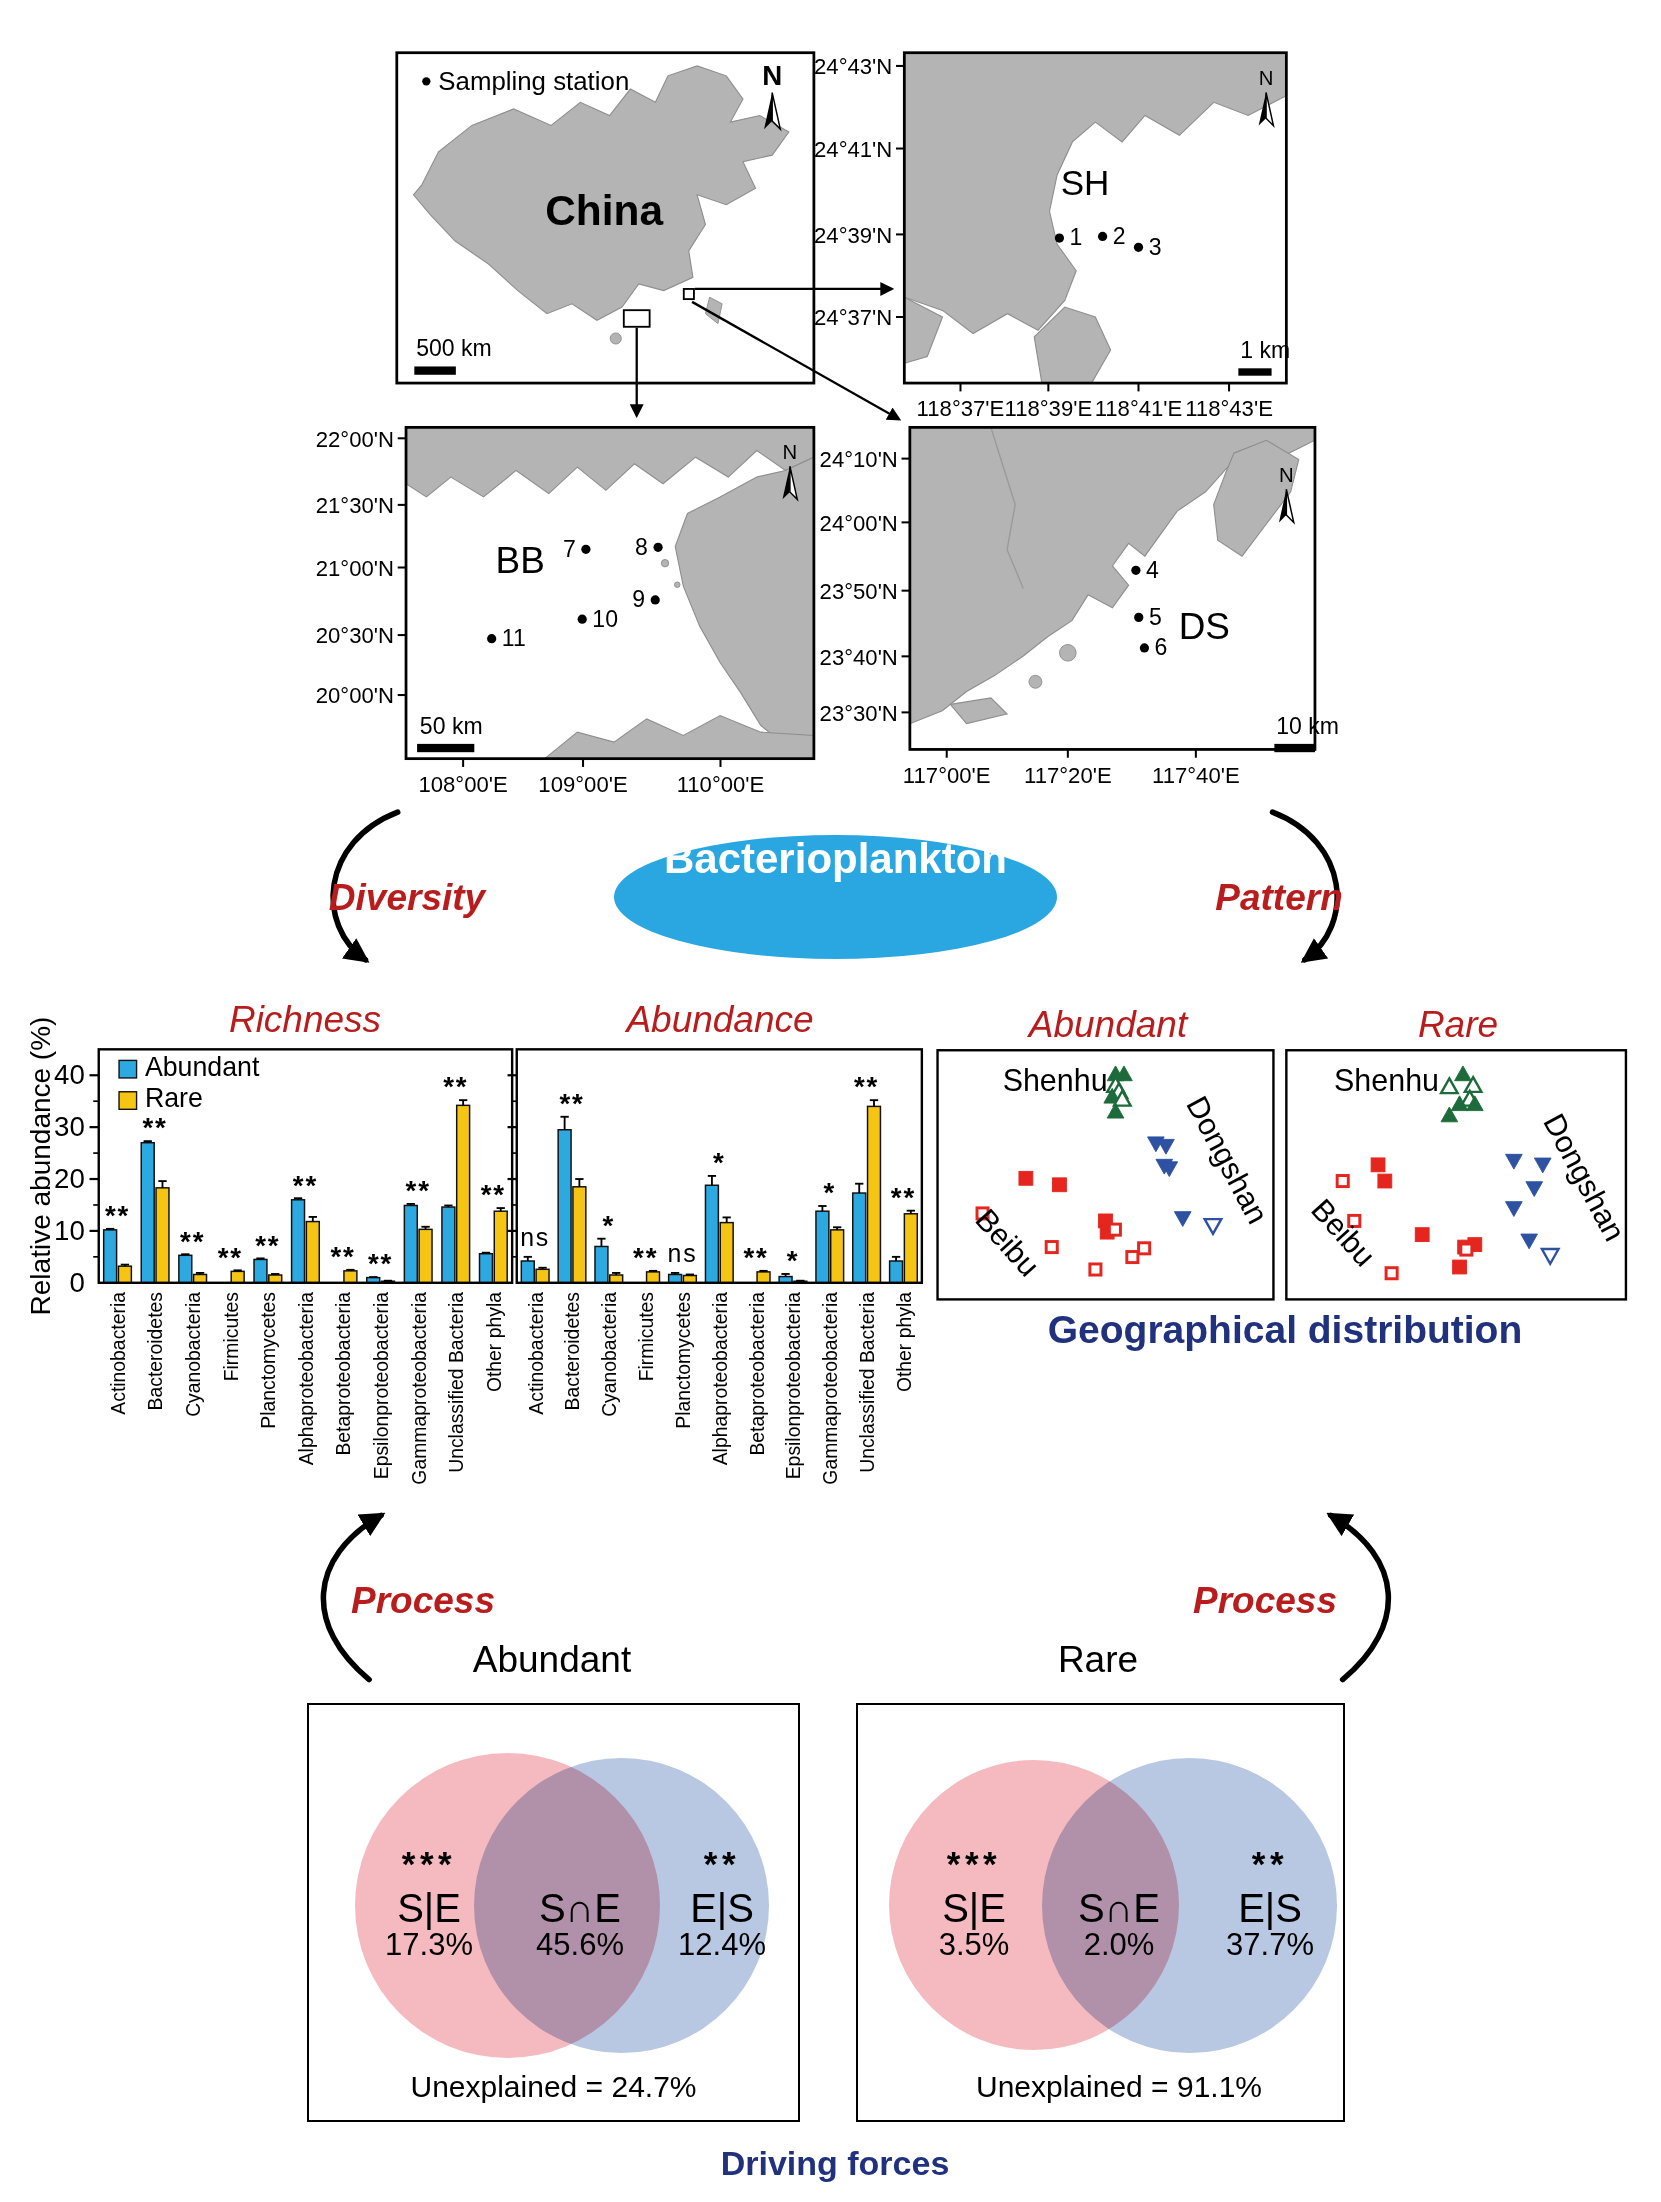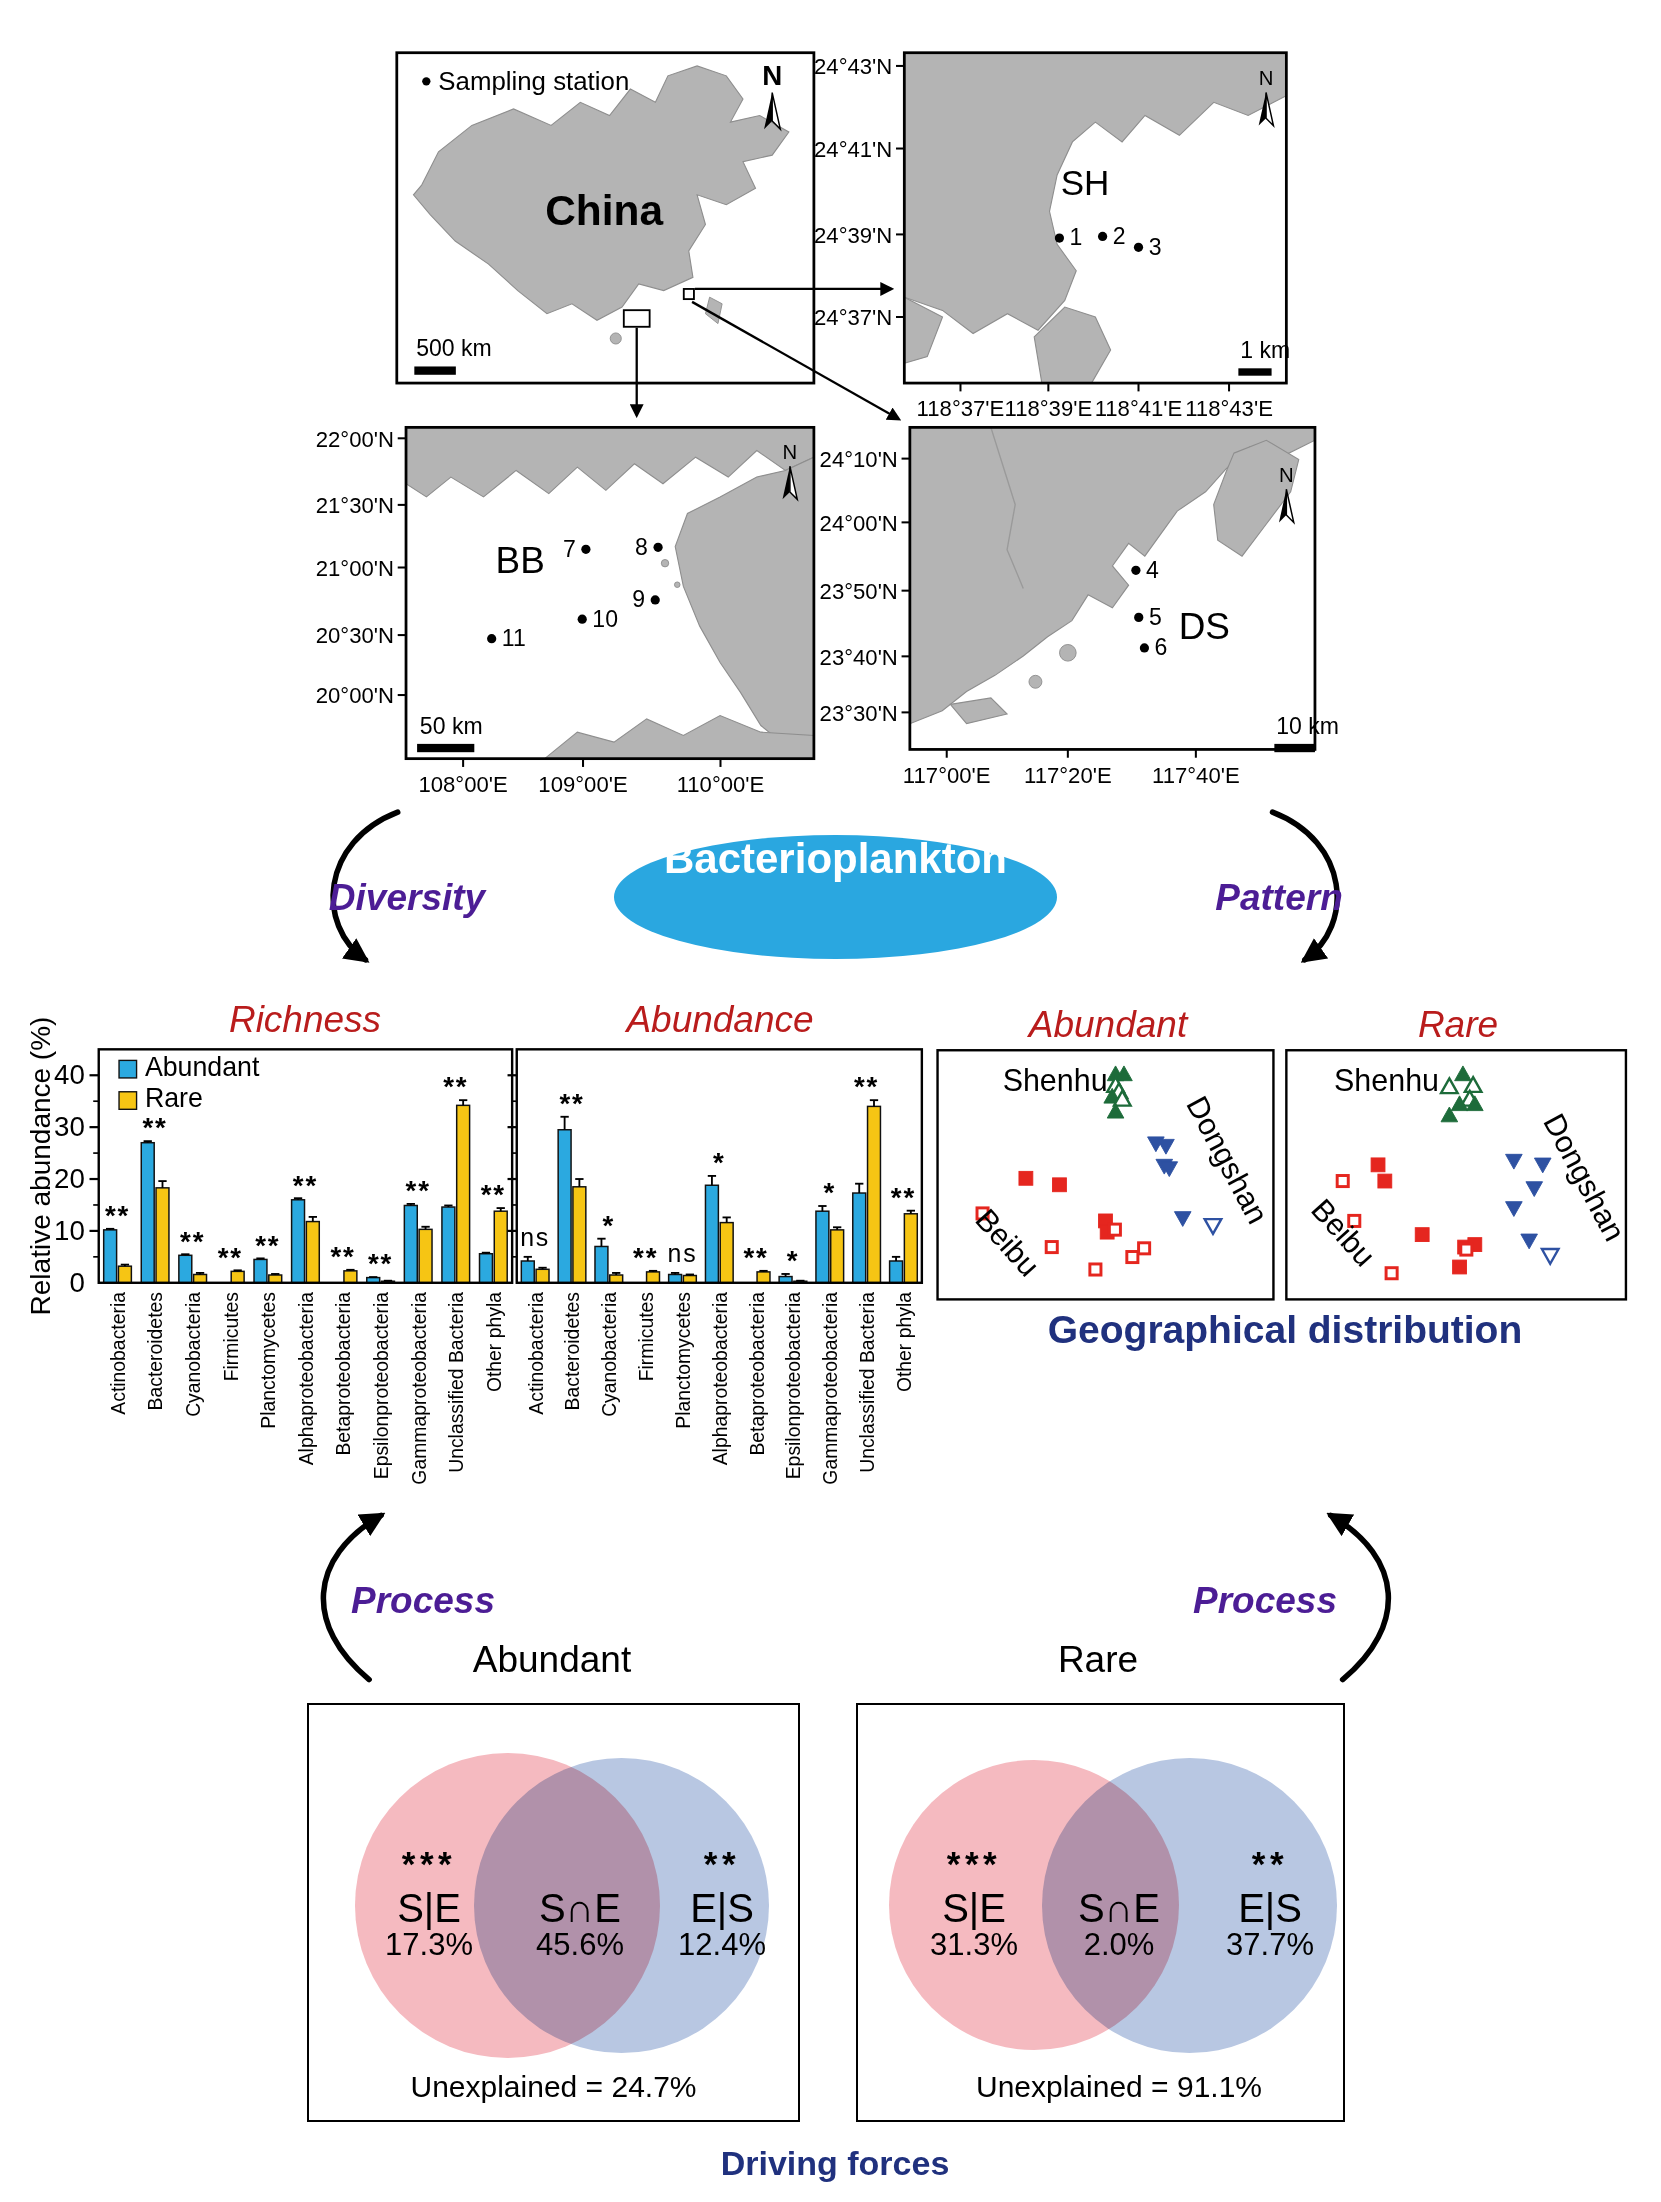--- a/index.html
+++ b/index.html
@@ -2,21 +2,21 @@
 <html style="font-size:14.8px"><head>
 <meta charset="utf-8">
 <style>
   html,body{margin:0;padding:0;background:#fff;font-family:"Liberation Sans",sans-serif;}
   #page{position:relative;width:1661px;height:2202px;background:#fff;overflow:hidden;}
   #fig{position:absolute;left:0;top:0;}
   svg text{font-family:"Liberation Sans",sans-serif;fill:#000;}
   .abs{position:absolute;white-space:nowrap;}
   .ctr{transform:translate(-50%,-50%);}
   .title40{font-size:37px;color:#b91c1c;font-style:italic;}
-  .red-flow{font-size:37px;font-weight:700;font-style:italic;color:#4c1d95;}
+  .red-flow{font-size:37px;font-weight:700;font-style:italic;color:#b91c1c;}
   .navy{color:#20317e;font-weight:700;}
   #ellipse{position:absolute;left:614px;top:835px;width:443px;height:124px;border-radius:50%;
            background:#2aa7e0;display:flex;justify-content:center;}
   #ellipse div{color:#fff;font-size:42px;font-weight:700;}
   .ylab{position:absolute;transform:translate(-50%,-50%) rotate(-90deg);font-size:28px;white-space:nowrap;}
   .vbox{position:absolute;border:2.8px solid #000;background:#fff;}
   .vcircle{position:absolute;border-radius:50%;mix-blend-mode:multiply;}
   .vcol{position:absolute;width:148px;text-align:center;}
   .vstars{font-size:35px;font-weight:700;height:42px;letter-spacing:4.6px;}
   .vlab{font-size:40px;height:41px;}
@@ -472,21 +472,21 @@
     </div>
     <div class="vunexp" style="left:0;top:365px;width:489px">Unexplained = 24.7%</div>
   </div>
 
   <div class="vbox" style="left:856px;top:1703px;width:485px;height:415px">
     <div class="vcircle" style="left:31px;top:55px;width:290px;height:290px;background:#f5bac0"></div>
     <div class="vcircle" style="left:184px;top:53px;width:295px;height:295px;background:#b8c7e2"></div>
     <div class="vcol" style="left:42px;top:139px">
       <div class="vstars">***</div>
       <div class="vlab">S|E</div>
-      <div class="vval">31.3%</div>
+      <div class="vval">3.5%</div>
     </div>
     <div class="vcol" style="left:187px;top:139px">
       <div class="vstars"></div>
       <div class="vlab">S∩E</div>
       <div class="vval">2.0%</div>
     </div>
     <div class="vcol" style="left:338px;top:139px">
       <div class="vstars">**</div>
       <div class="vlab">E|S</div>
       <div class="vval">37.7%</div>

